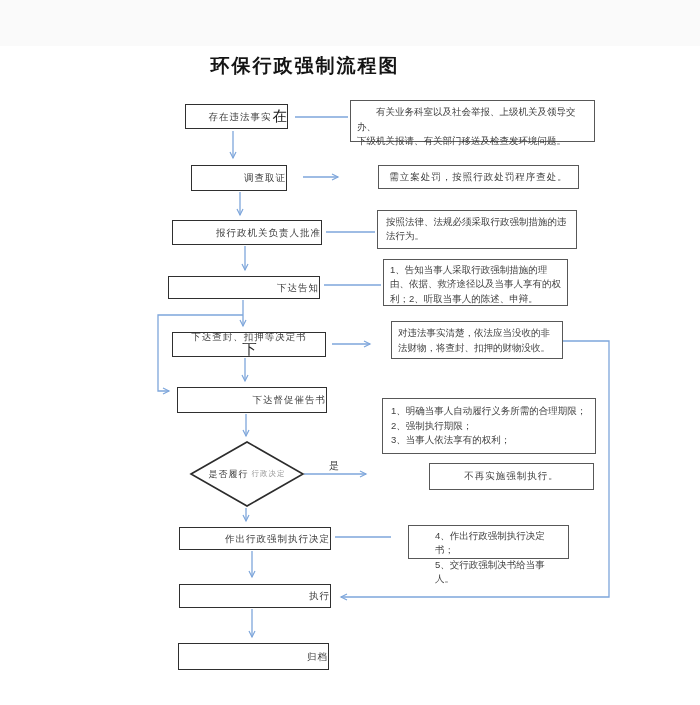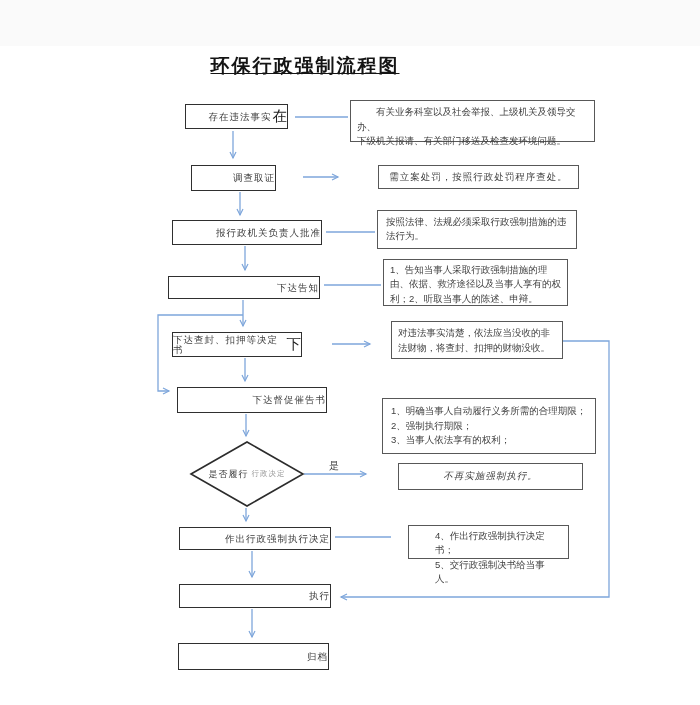--- a/index.html
+++ b/index.html
@@ -4,21 +4,21 @@
 <style>
   html,body{margin:0;padding:0;background:#ffffff;}
   #stage{
     position:relative;width:700px;height:705px;background:#ffffff;overflow:hidden;
     font-family:"Liberation Sans","DejaVu Sans",sans-serif;color:#3d3d3d;
   }
   #topstrip{position:absolute;left:0;top:0;width:700px;height:46px;background:#fafafa;}
   #wires{position:absolute;left:0;top:0;}
   .title{
     position:absolute;left:0;top:53px;width:610px;text-align:center;
-    font-size:19px;font-weight:bold;color:#141414;letter-spacing:2px;text-decoration:underline;
+    font-size:19px;font-weight:bold;color:#141414;letter-spacing:2px;
   }
   .fbox{
     position:absolute;background:#fff;border:1.5px solid #2f2f2f;
     display:flex;align-items:center;justify-content:flex-end;
     font-size:9.5px;color:#3d3d3d;letter-spacing:1px;line-height:1;box-sizing:border-box;
   }
   .fbox .big{font-size:14.5px;letter-spacing:0;margin-left:1px;color:#222;}
   .nbox{
     position:absolute;background:#fff;border:1px solid #585858;
     font-size:9.5px;color:#3f3f3f;line-height:1.5;box-sizing:border-box;
@@ -31,35 +31,35 @@
   }
   .diamond-label{
     position:absolute;left:191px;top:442px;width:112px;height:64px;
     display:flex;flex-direction:row;align-items:center;justify-content:center;gap:3px;
   }
   .diamond-label .l1{font-size:9px;color:#3a3a3a;letter-spacing:1px;}
   .diamond-label .l2{font-size:7.5px;color:#9a9a9a;letter-spacing:1px;}
   .yes-label{position:absolute;left:329px;top:459px;font-size:10px;color:#3a3a3a;}
   
   #b-fact{left:185px;top:104px;width:103px;height:25px;}
-  #b-investigate{left:191px;top:165px;width:85px;height:26px;}
+  #b-investigate{left:191px;top:165px;width:96px;height:26px;}
   #b-approve{left:172px;top:220px;width:150px;height:25px;}
   #b-notify{left:168px;top:276px;width:152px;height:23px;}
-  #b-seal{left:172px;top:332px;width:130px;height:25px;}
+  #b-seal{left:172px;top:332px;width:154px;height:25px;flex-direction:column;}
   #b-urge{left:177px;top:387px;width:150px;height:26px;}
   #b-decide{left:179px;top:527px;width:152px;height:23px;}
   #b-execute{left:179px;top:584px;width:152px;height:24px;}
   #b-archive{left:178px;top:643px;width:151px;height:27px;}
   #n-sources{left:350px;top:100px;width:245px;height:42px;padding:4px 6px;text-indent:2em;line-height:1.55;}
   #n-case{left:362px;top:165px;width:201px;height:24px;}
   #n-law{left:377px;top:210px;width:200px;height:39px;padding:4px 8px;}
   #n-inform{left:383px;top:259px;width:185px;height:47px;padding:3px 6px;line-height:1.5;}
   #n-confiscate{left:391px;top:321px;width:172px;height:38px;padding:4px 6px;line-height:1.55;}
   #n-deadline{left:382px;top:398px;width:214px;height:56px;padding:5px 8px;line-height:1.55;}
-  #n-noenforce{left:382px;top:463px;width:185px;height:27px;font-style:italic;}
+  #n-noenforce{left:413px;top:463px;width:165px;height:27px;}
   #n-decisiondoc{left:393px;top:525px;width:161px;height:34px;padding:3px 6px 3px 26px;line-height:1.5;margin-left:15px;}
 </style>
 </head>
 <body>
 
 <div id="stage">
   <div id="topstrip"></div>
 
   <div class="title">环保行政强制流程图</div>
 

